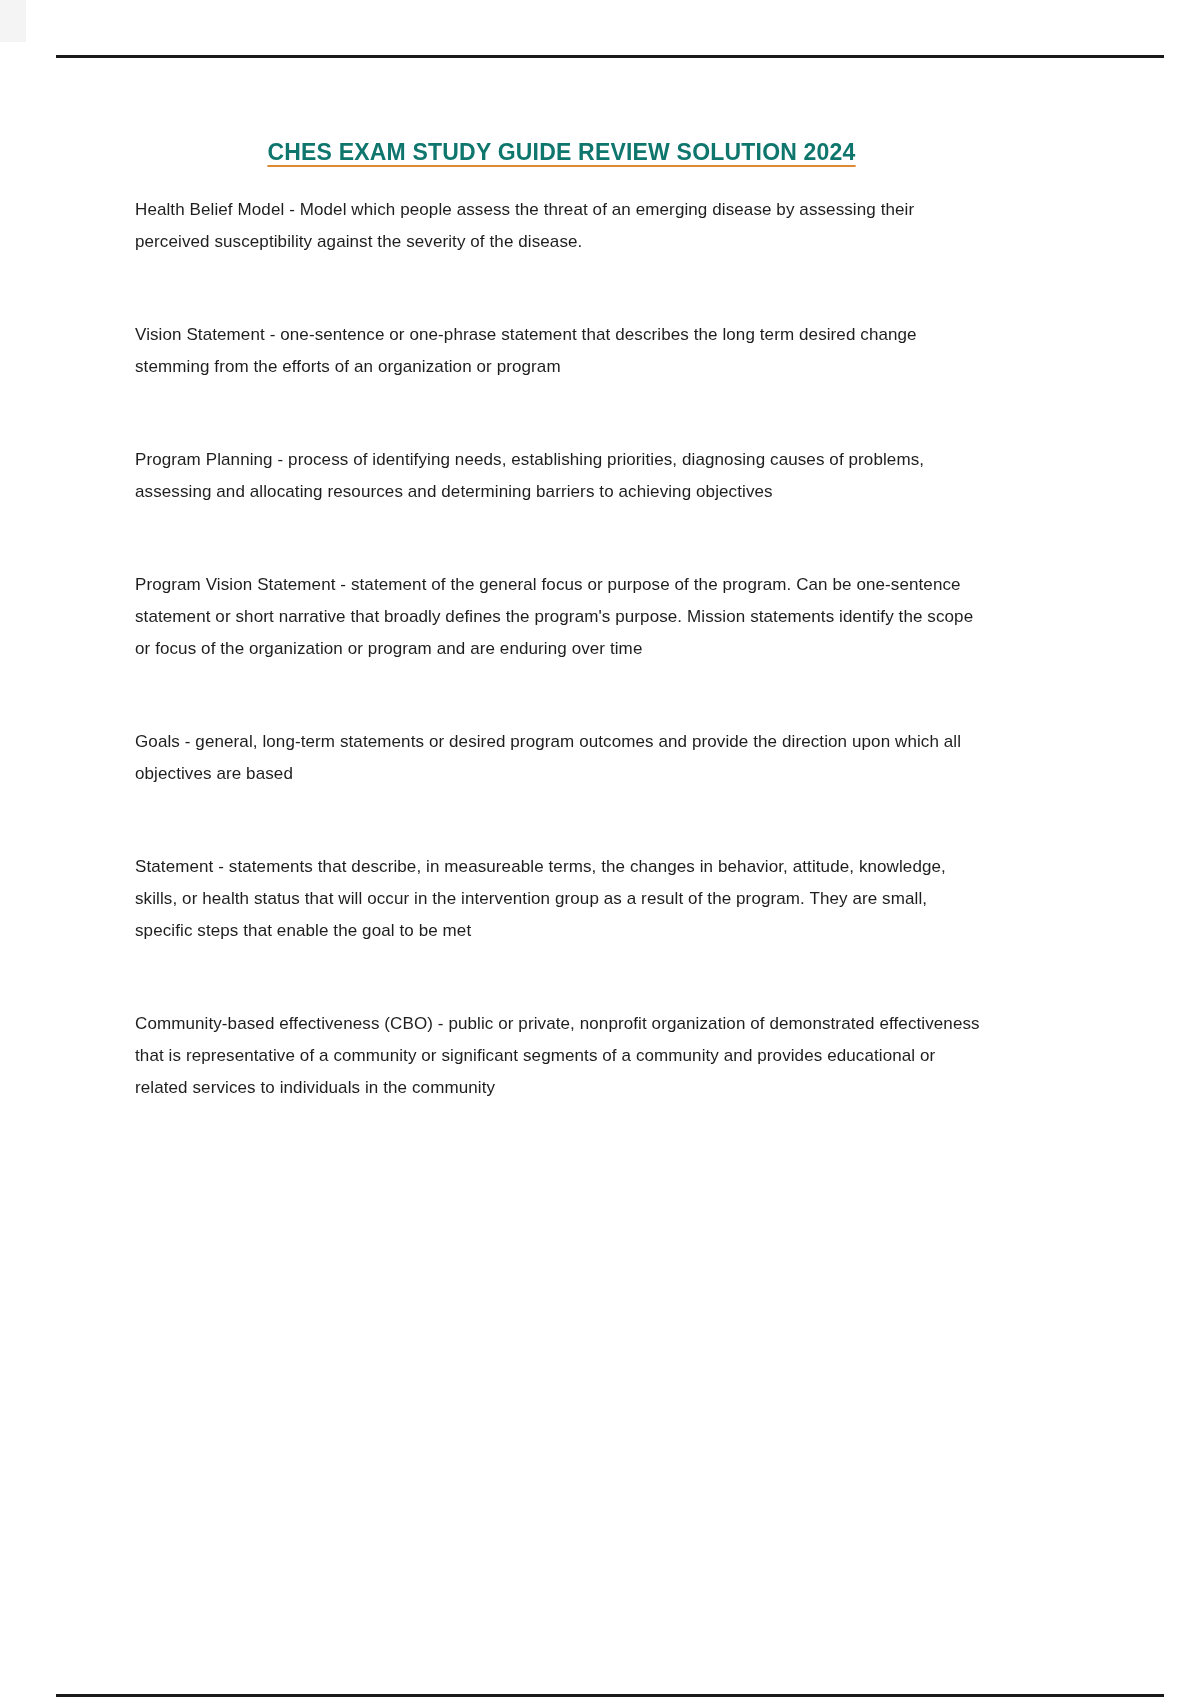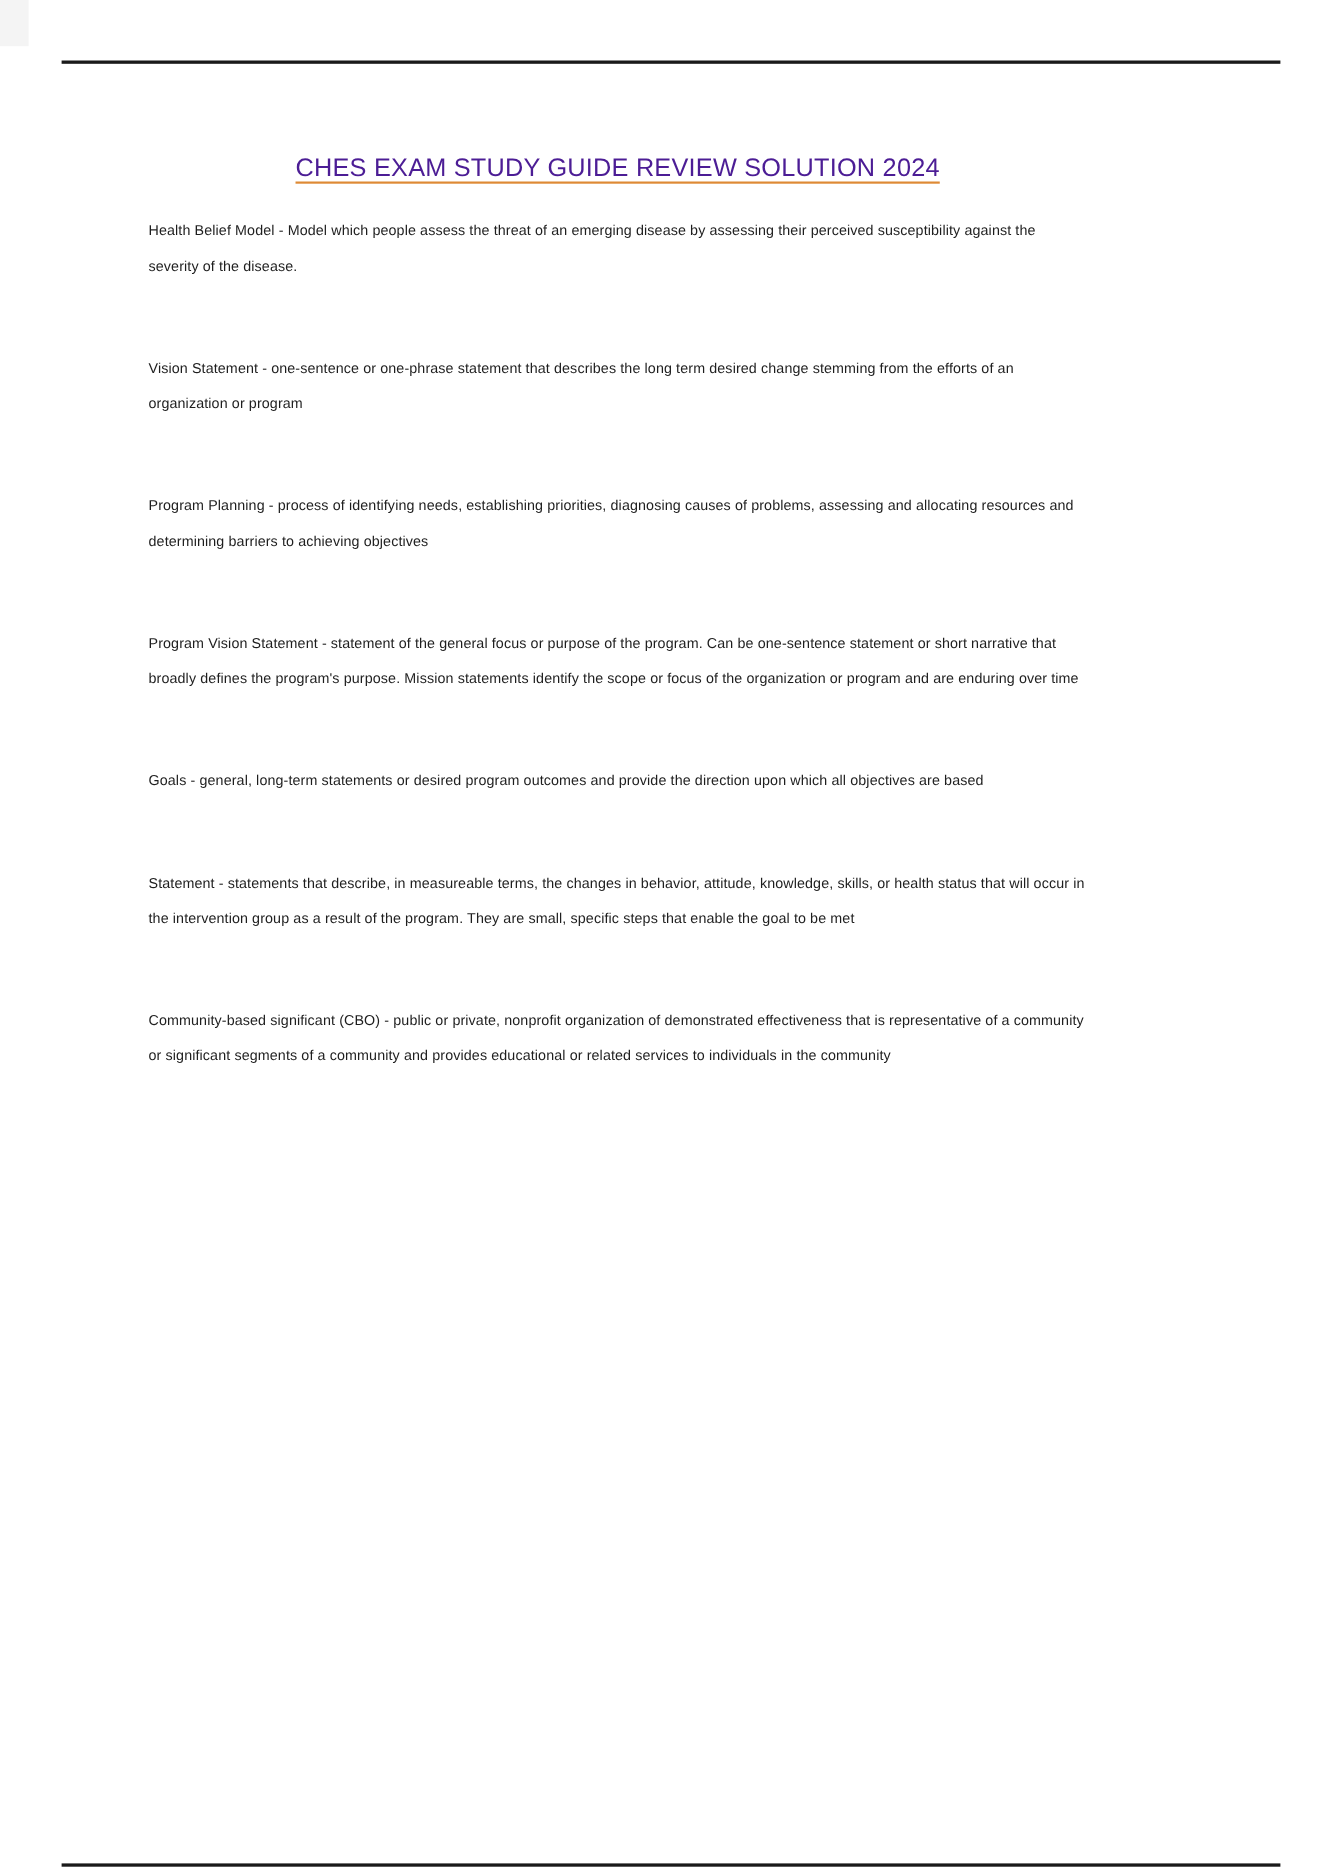--- a/index.html
+++ b/index.html
@@ -36,31 +36,31 @@
     position: absolute;
     top: 136px;
     left: 135px;
     width: 853px;
   }
   h1.doc-title {
     margin: 0 0 25px 0;
     text-align: center;
     font-size: 23px;
     line-height: 33px;
-    font-weight: normal;
-    color: #4c1d95;
+    font-weight: bold;
+    color: #0f766e;
     text-decoration: underline;
     text-decoration-color: #de8a35;
     text-decoration-thickness: 2px;
     text-underline-offset: 5px;
     letter-spacing: 0.2px;
   }
   p.entry {
     margin: 0 0 61px 0;
-    font-size: 13px;
+    font-size: 17px;
     line-height: 32px;
     color: #1e1e1e;
     letter-spacing: 0.1px;
   }
 </style>
 </head>
 <body>
 
 <div class="page">
   <div class="artifact"></div>
@@ -75,18 +75,18 @@
     <p class="entry"><span>Vision Statement</span><span> - </span><span>one-sentence or one-phrase statement that describes the long term desired change stemming from the efforts of an organization or program</span></p>
 
     <p class="entry"><span>Program Planning</span><span> - </span><span>process of identifying needs, establishing priorities, diagnosing causes of problems, assessing and allocating resources and determining barriers to achieving objectives</span></p>
 
     <p class="entry"><span>Program Vision Statement</span><span> - </span><span>statement of the general focus or purpose of the program. Can be one-sentence statement or short narrative that broadly defines the program's purpose. Mission statements identify the scope or focus of the organization or program and are enduring over time</span></p>
 
     <p class="entry"><span>Goals</span><span> - </span><span>general, long-term statements or desired program outcomes and provide the direction upon which all objectives are based</span></p>
 
     <p class="entry"><span>Statement</span><span> - </span><span>statements that describe, in measureable terms, the changes in behavior, attitude, knowledge, skills, or health status that will occur in the intervention group as a result of the program. They are small, specific steps that enable the goal to be met</span></p>
 
-    <p class="entry"><span>Community-based significant (CBO)</span><span> - </span><span>public or private, nonprofit organization of demonstrated effectiveness that is representative of a community or significant segments of a community and provides educational or related services to individuals in the community</span></p>
+    <p class="entry"><span>Community-based effectiveness (CBO)</span><span> - </span><span>public or private, nonprofit organization of demonstrated effectiveness that is representative of a community or significant segments of a community and provides educational or related services to individuals in the community</span></p>
 
   </main>
 
   <div class="rule rule-bottom"></div>
 </div>
 
 </body></html>

